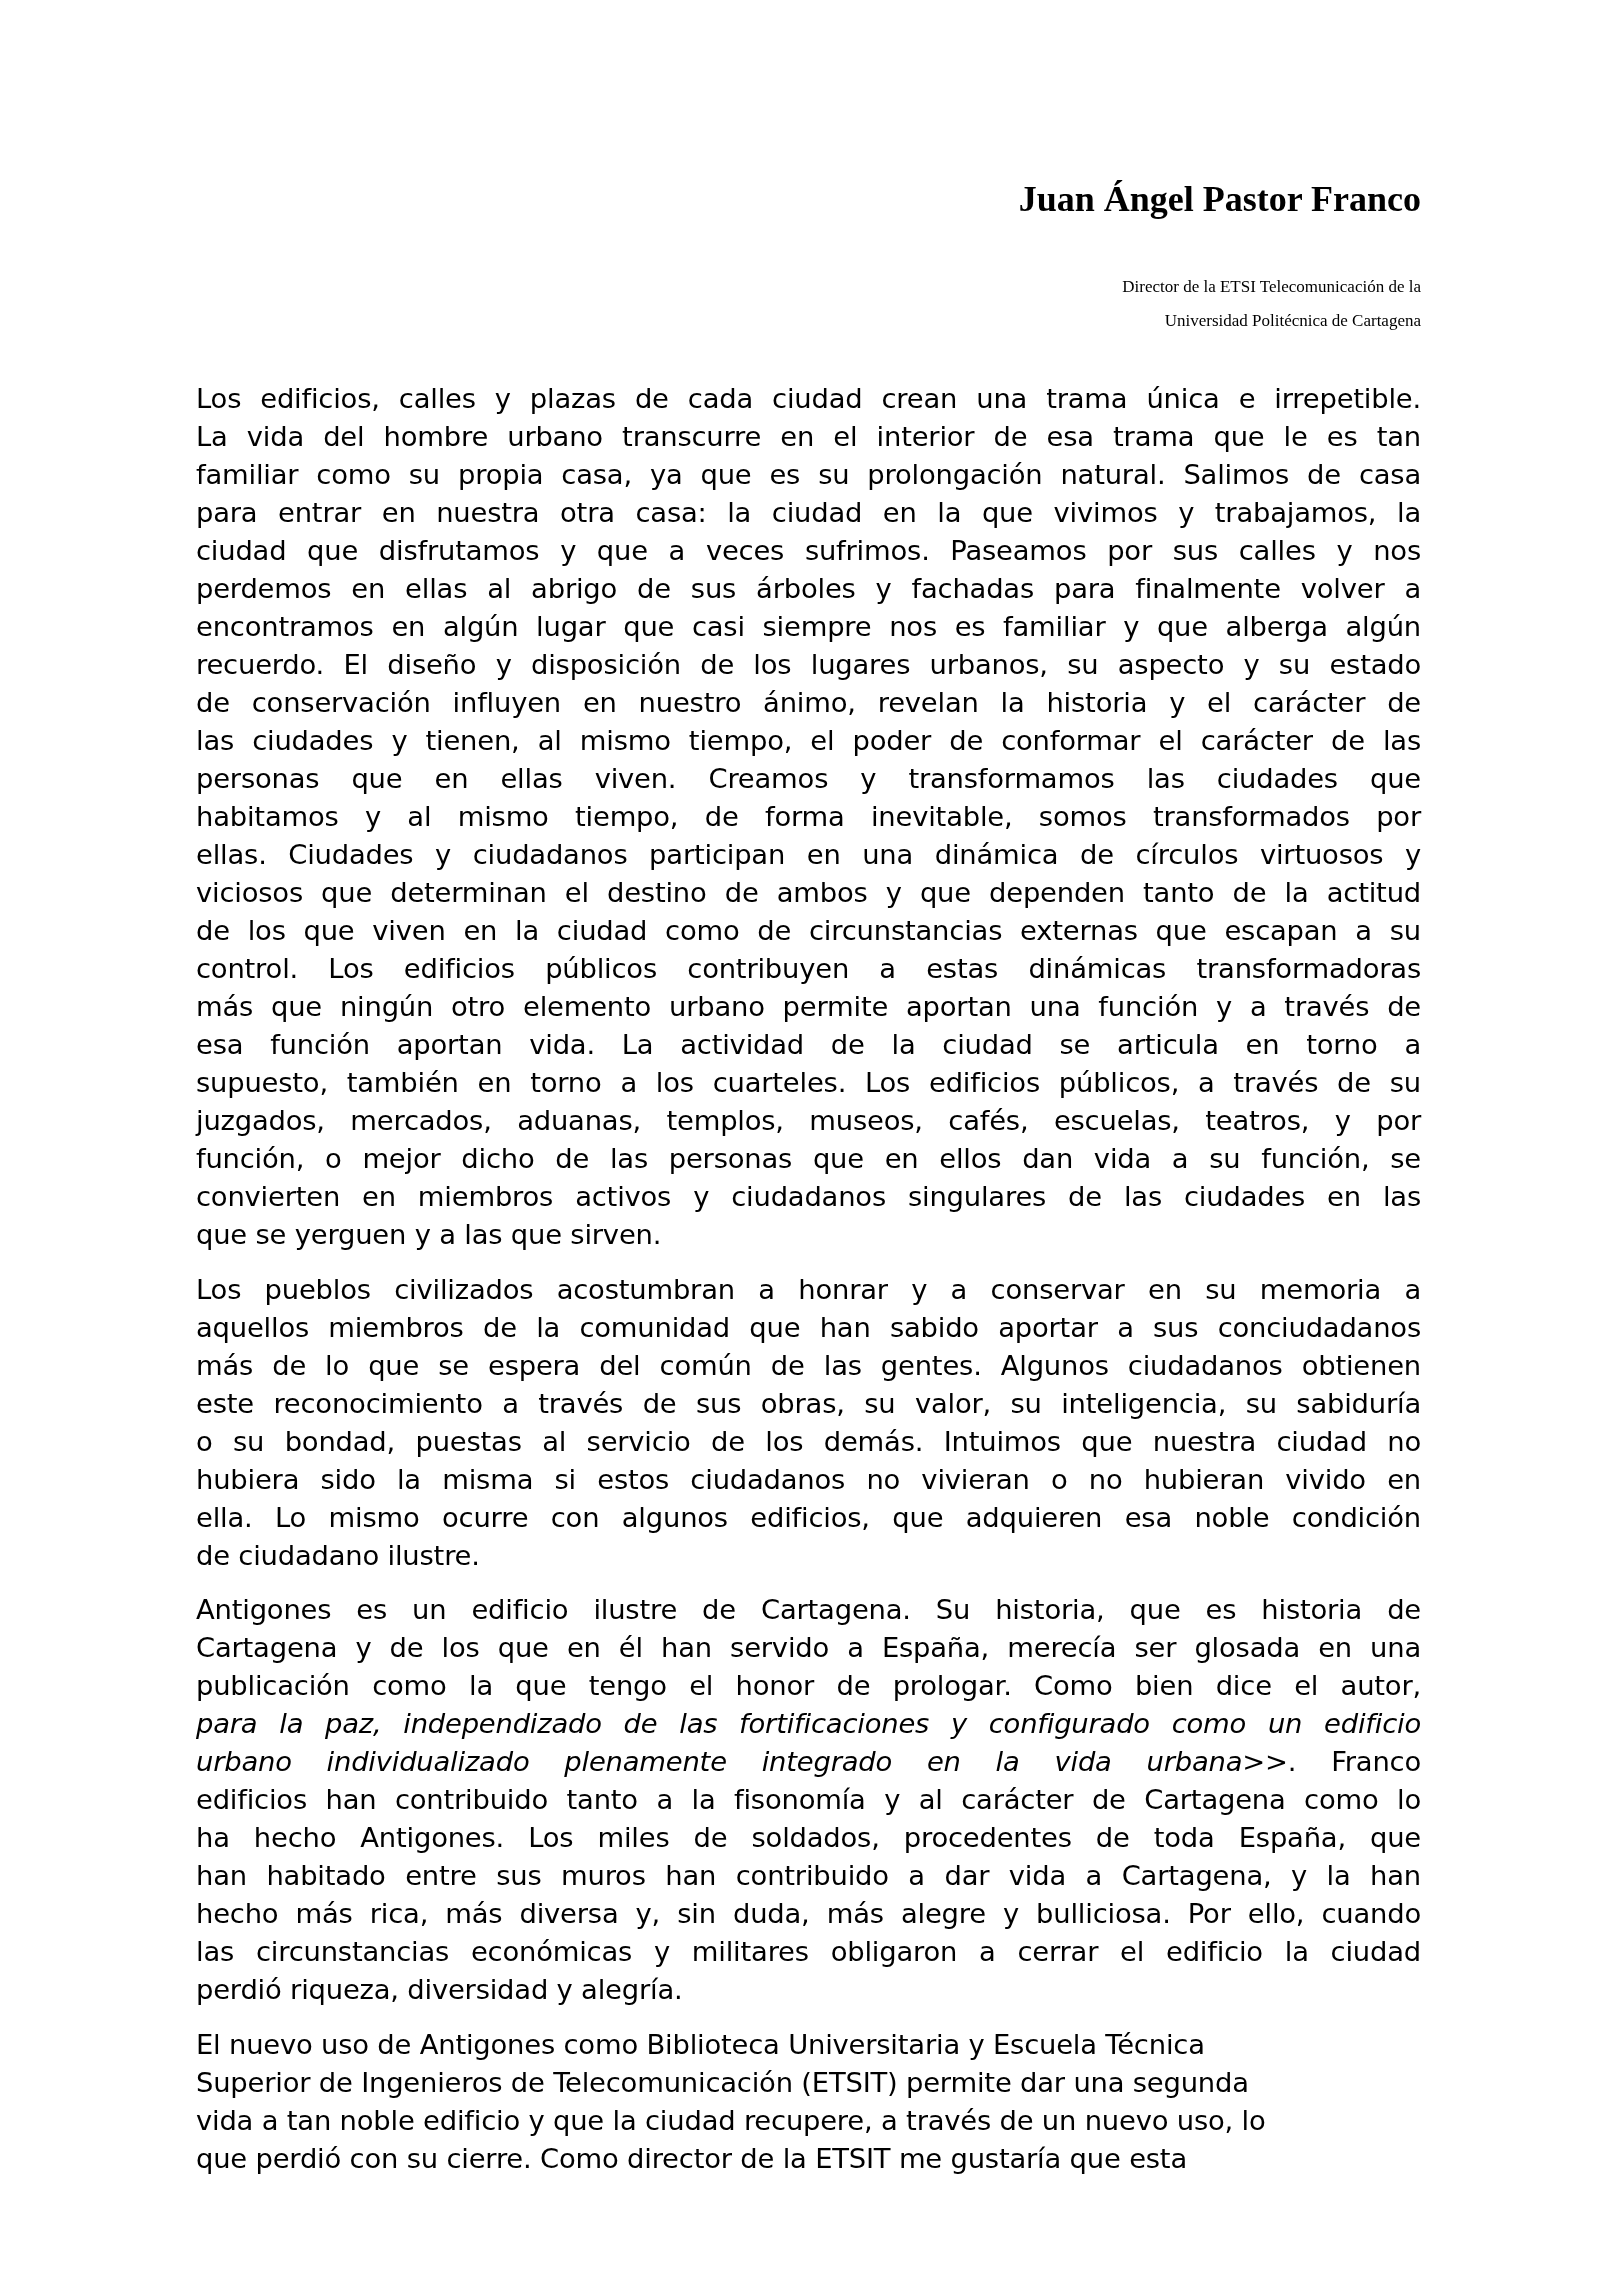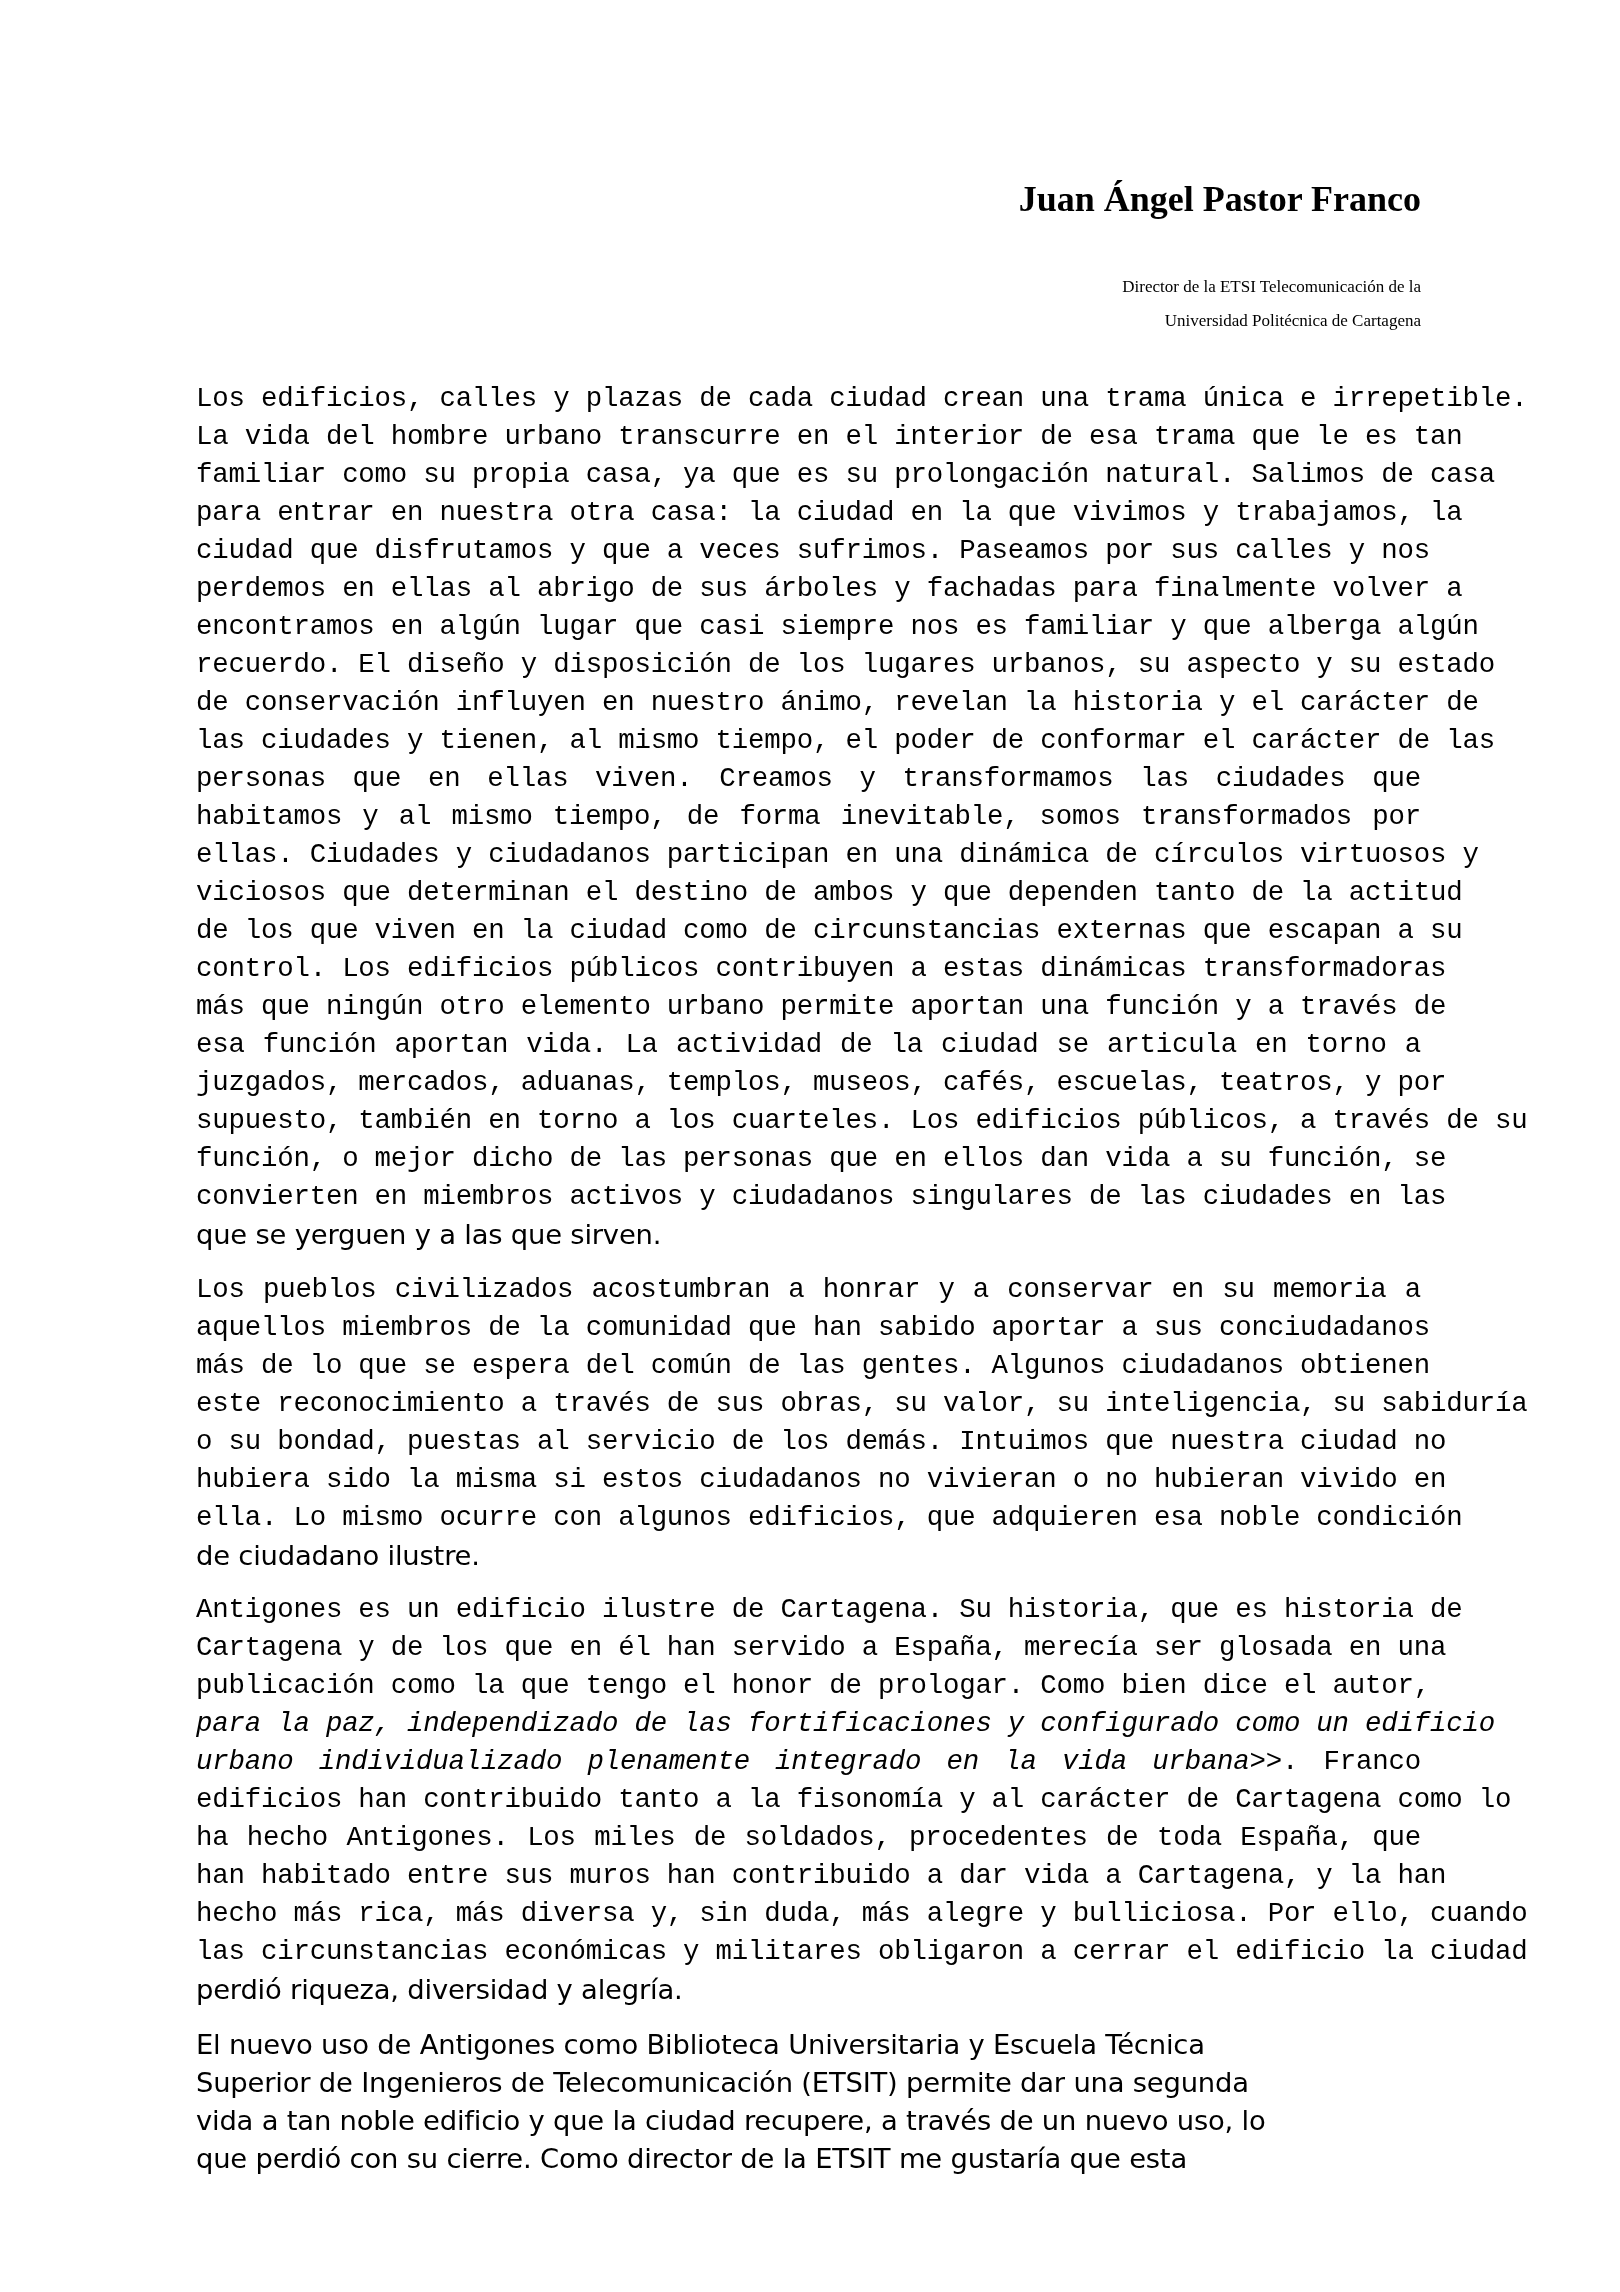--- a/index.html
+++ b/index.html
@@ -37,21 +37,20 @@
     font-size: 27.4px;
     line-height: 38px;
     letter-spacing: -0.2px;
   }
   .para { margin: 0 0 16.7px 0; }
   .line { text-align: left; white-space: nowrap; }
   .line.stretch {
     text-align: justify;
     text-align-last: justify;
     text-justify: inter-word;
-    font-family: Liberation Mono, monospace;
   }
   .it { font-style: italic; }
 </style>
 </head>
 <body>
 
 <div class="page">
   <div class="author">Juan Ángel Pastor Franco</div>
 
   <div class="affiliation">
@@ -72,22 +71,22 @@
         <div class="line stretch"><span>de conservación influyen en nuestro ánimo, revelan la historia y el carácter de</span></div>
         <div class="line stretch"><span>las ciudades y tienen, al mismo tiempo, el poder de conformar el carácter de las</span></div>
         <div class="line stretch"><span>personas que en ellas viven. Creamos y transformamos las ciudades que</span></div>
         <div class="line stretch"><span>habitamos y al mismo tiempo, de forma inevitable, somos transformados por</span></div>
         <div class="line stretch"><span>ellas. Ciudades y ciudadanos participan en una dinámica de círculos virtuosos y</span></div>
         <div class="line stretch"><span>viciosos que determinan el destino de ambos y que dependen tanto de la actitud</span></div>
         <div class="line stretch"><span>de los que viven en la ciudad como de circunstancias externas que escapan a su</span></div>
         <div class="line stretch"><span>control. Los edificios públicos contribuyen a estas dinámicas transformadoras</span></div>
         <div class="line stretch"><span>más que ningún otro elemento urbano permite aportan una función y a través de</span></div>
         <div class="line stretch"><span>esa función aportan vida. La actividad de la ciudad se articula en torno a</span></div>
+        <div class="line stretch"><span>supuesto, también en torno a los cuarteles. Los edificios públicos, a través de su</span></div>
         <div class="line stretch"><span>juzgados, mercados, aduanas, templos, museos, cafés, escuelas, teatros, y por</span></div>
-        <div class="line stretch"><span>supuesto, también en torno a los cuarteles. Los edificios públicos, a través de su</span></div>
         <div class="line stretch"><span>función, o mejor dicho de las personas que en ellos dan vida a su función, se</span></div>
         <div class="line stretch"><span>convierten en miembros activos y ciudadanos singulares de las ciudades en las</span></div>
         <div class="line"><span>que se yerguen y a las que sirven.</span></div>
       </div>
       <div class="para">
         <div class="line stretch"><span>Los pueblos civilizados acostumbran a honrar y a conservar en su memoria a</span></div>
         <div class="line stretch"><span>aquellos miembros de la comunidad que han sabido aportar a sus conciudadanos</span></div>
         <div class="line stretch"><span>más de lo que se espera del común de las gentes. Algunos ciudadanos obtienen</span></div>
         <div class="line stretch"><span>este reconocimiento a través de sus obras, su valor, su inteligencia, su sabiduría</span></div>
         <div class="line stretch"><span>o su bondad, puestas al servicio de los demás. Intuimos que nuestra ciudad no</span></div>

